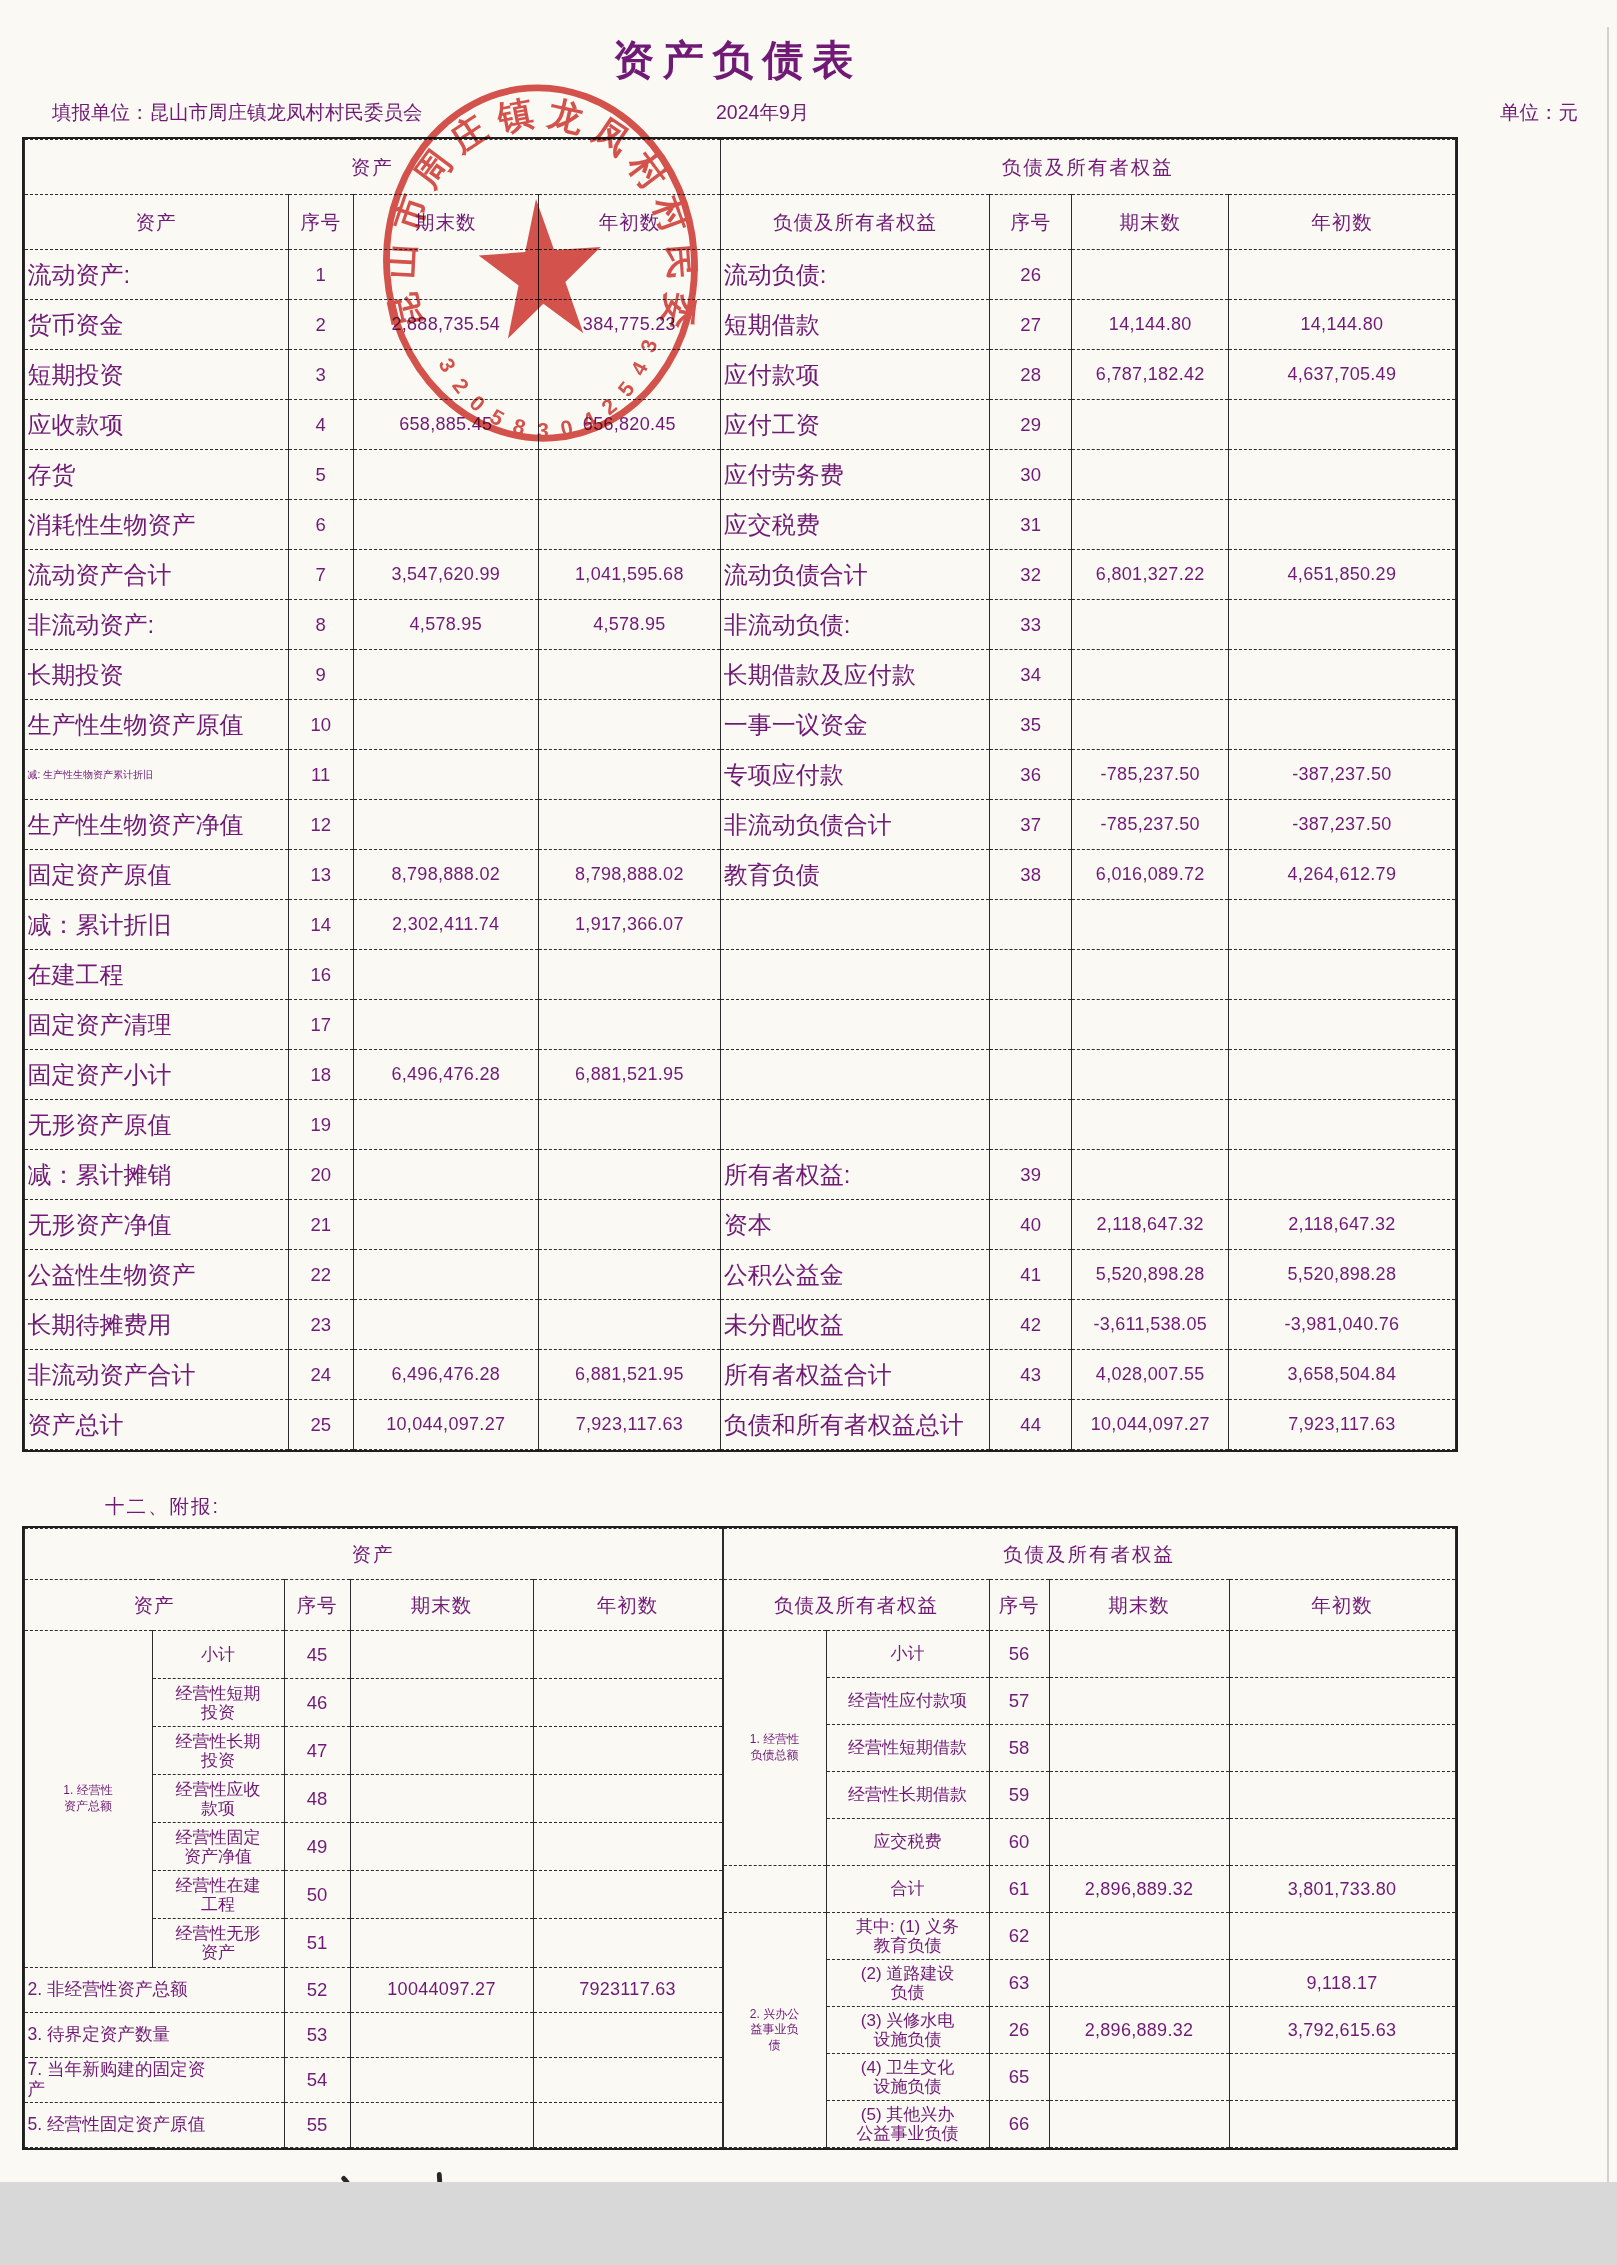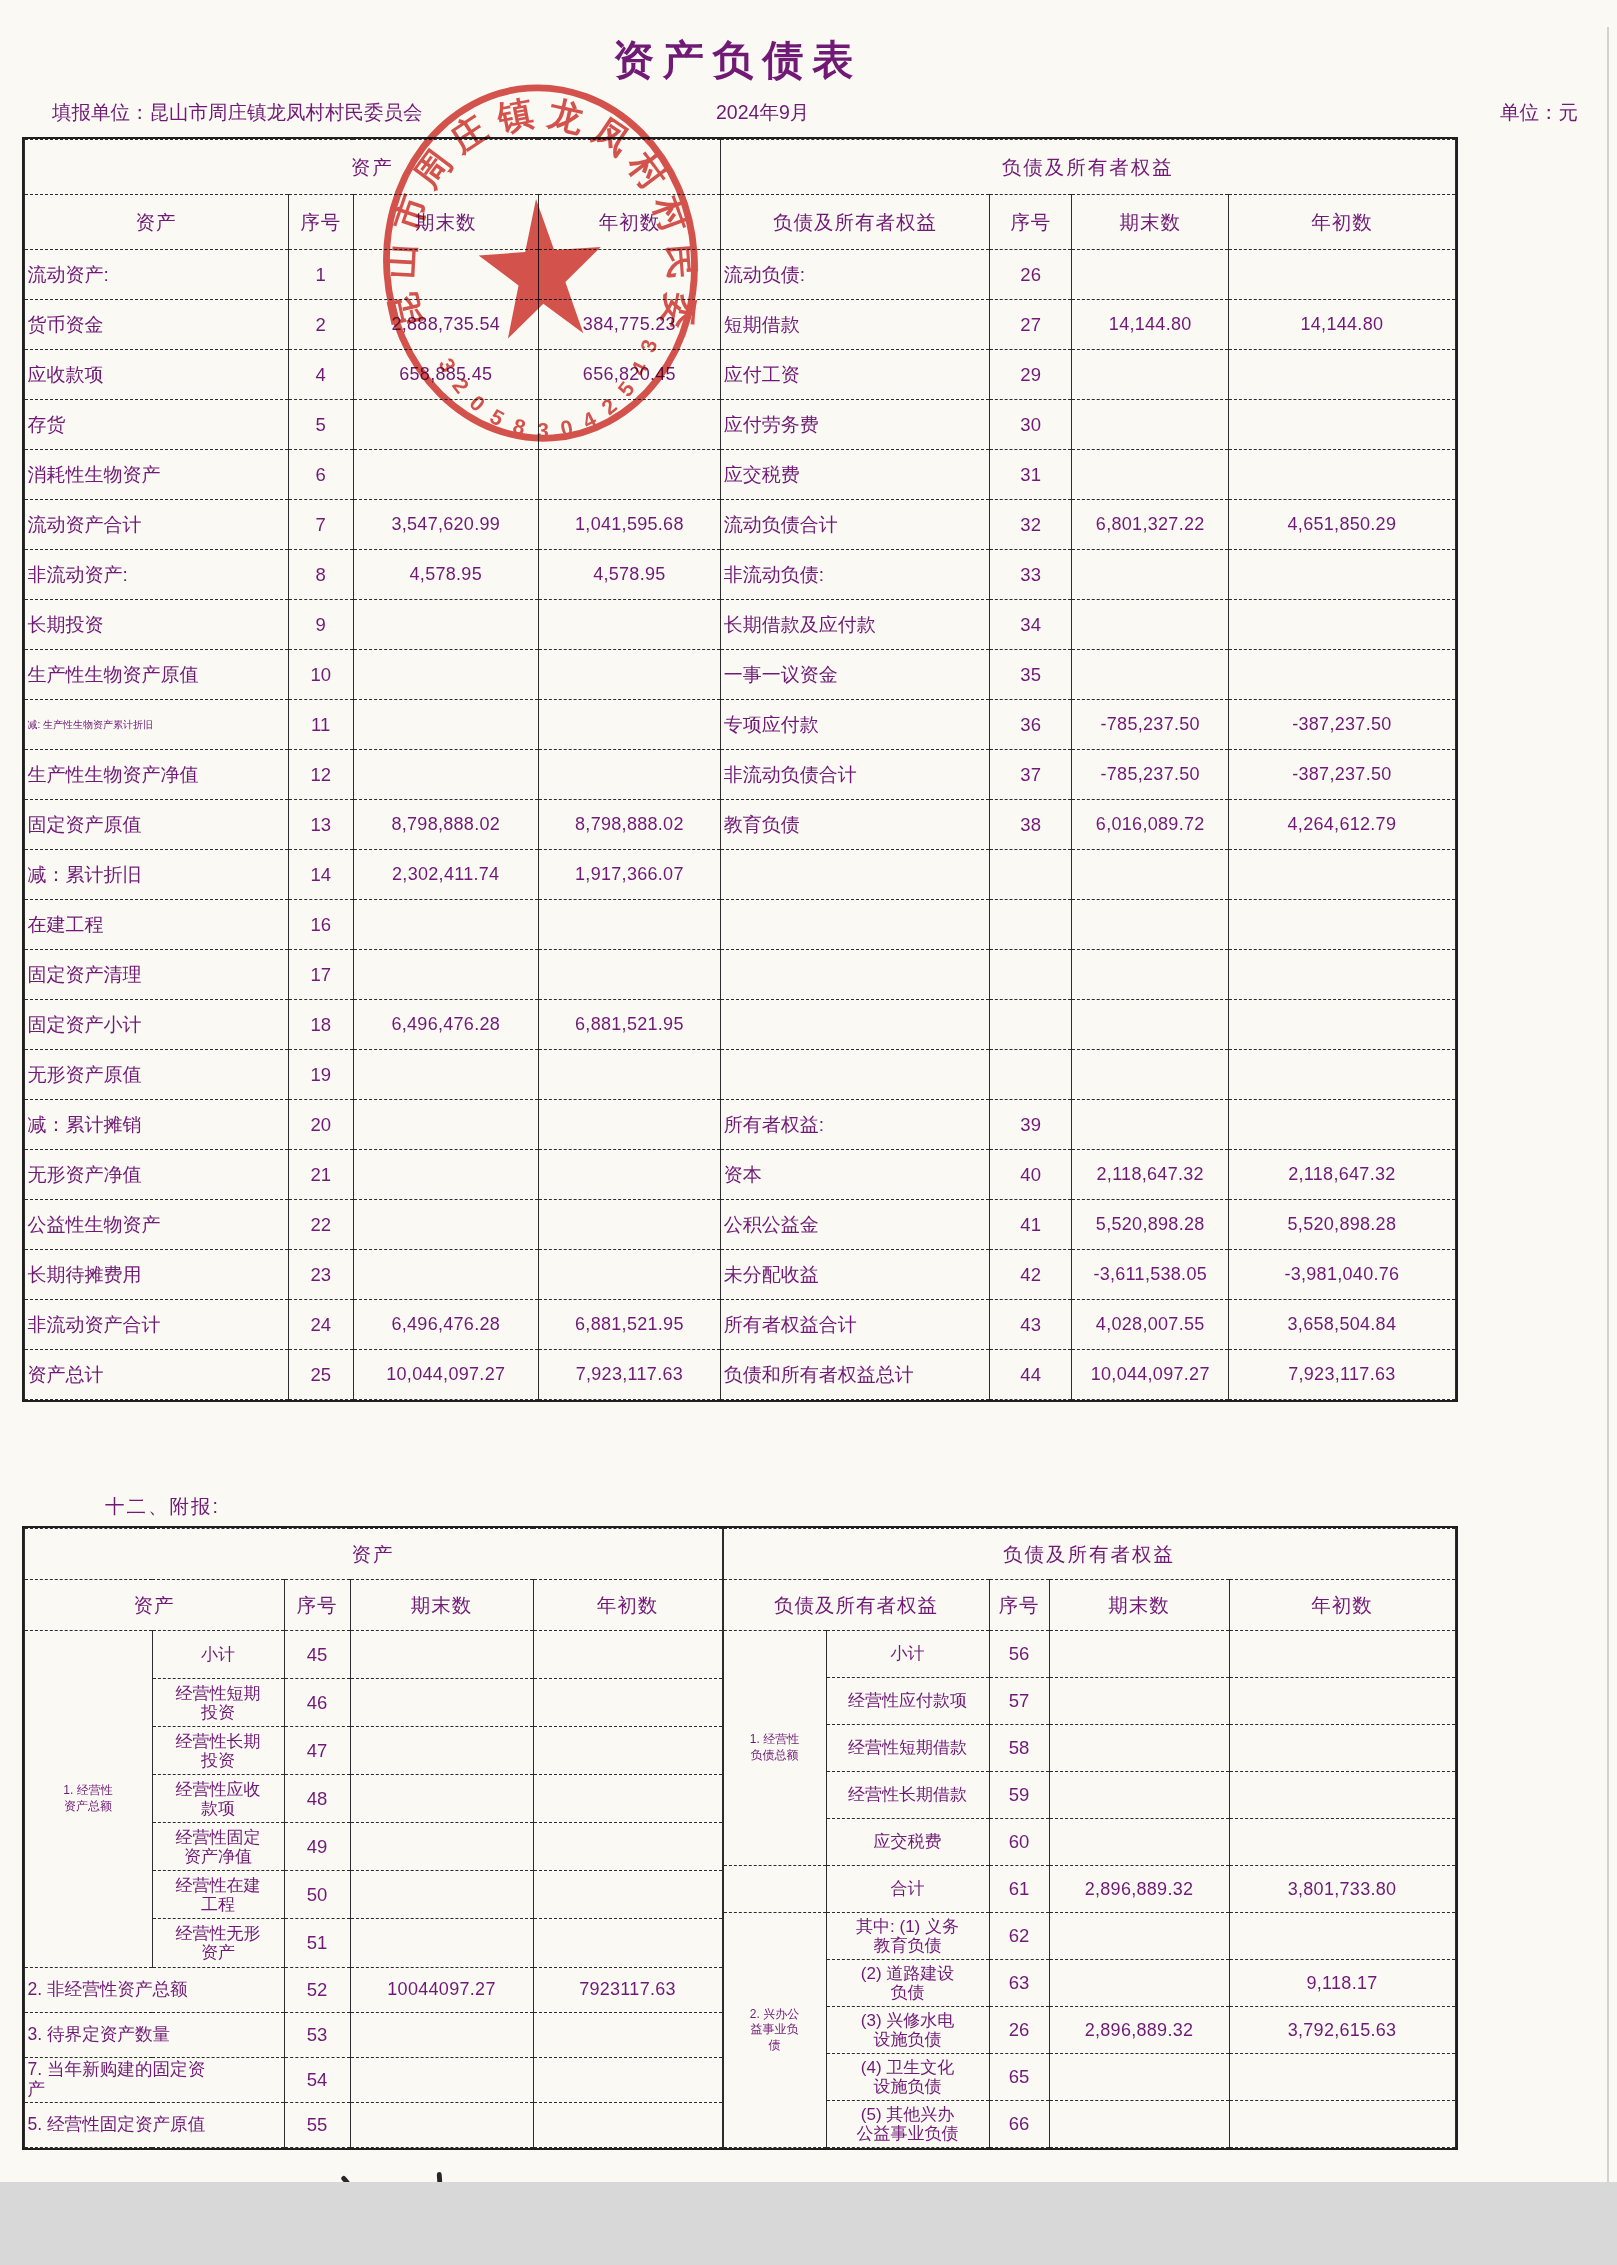--- a/index.html
+++ b/index.html
@@ -20,21 +20,21 @@
         overflow:hidden;padding:0 2.9px;font-weight:normal;}
   table.main{width:1432px;}
   table.main thead tr{height:55px;}
   table.main tbody tr{height:50px;}
   table.apx-left{width:698px;}
   table.apx-right{width:733px;}
   .apx-wrap table thead tr{height:51px;}
   tr.ga{height:48px;} tr.gb{height:45px;} tr.gc{height:47px;} tr.gd{height:47px;}
   th.sec{font-size:19.5px;letter-spacing:2px;}
   th.h2{font-size:19.5px;letter-spacing:1px;}
-  td.lab{font-size:19px;text-align:left;}
+  td.lab{font-size:24px;text-align:left;}
   td.no{font-size:18.5px;text-align:center;}
   td.num{font-size:18px;text-align:center;letter-spacing:0.3px;}
   td.ind0{padding-left:21.5px;} td.ind1{padding-left:43px;} td.ind2{padding-left:59px;}
   td.sm{font-size:10px;}
   .pre{white-space:pre-line;}
   td.ctr{text-align:center;font-size:17px;line-height:1.12;padding:0 2px;}
   td.grp{text-align:center;font-size:12px;line-height:1.3;}
   td.lab2{font-size:17.6px;padding-left:13.7px;line-height:1.1;}
   .apxlabel{position:absolute;left:105px;top:1493px;font-size:19.5px;letter-spacing:2px;}
   .footer-label{position:absolute;font-size:23px;letter-spacing:1px;margin-top:32px;}
@@ -100,20 +100,30 @@
             <td class="lab ind1">货币资金</td>
             <td class="no">2</td>
             <td class="num">2,888,735.54</td>
             <td class="num">384,775.23</td>
             <td class="lab ind1">短期借款</td>
             <td class="no">27</td>
             <td class="num">14,144.80</td>
             <td class="num">14,144.80</td>
           </tr>
           <tr>
+            <td class="lab ind1">短期投资</td>
+            <td class="no">3</td>
+            <td class="num"></td>
+            <td class="num"></td>
+            <td class="lab ind1">应付款项</td>
+            <td class="no">28</td>
+            <td class="num">6,787,182.42</td>
+            <td class="num">4,637,705.49</td>
+          </tr>
+          <tr>
             <td class="lab ind1">应收款项</td>
             <td class="no">4</td>
             <td class="num">658,885.45</td>
             <td class="num">656,820.45</td>
             <td class="lab ind1">应付工资</td>
             <td class="no">29</td>
             <td class="num"></td>
             <td class="num"></td>
           </tr>
           <tr>

